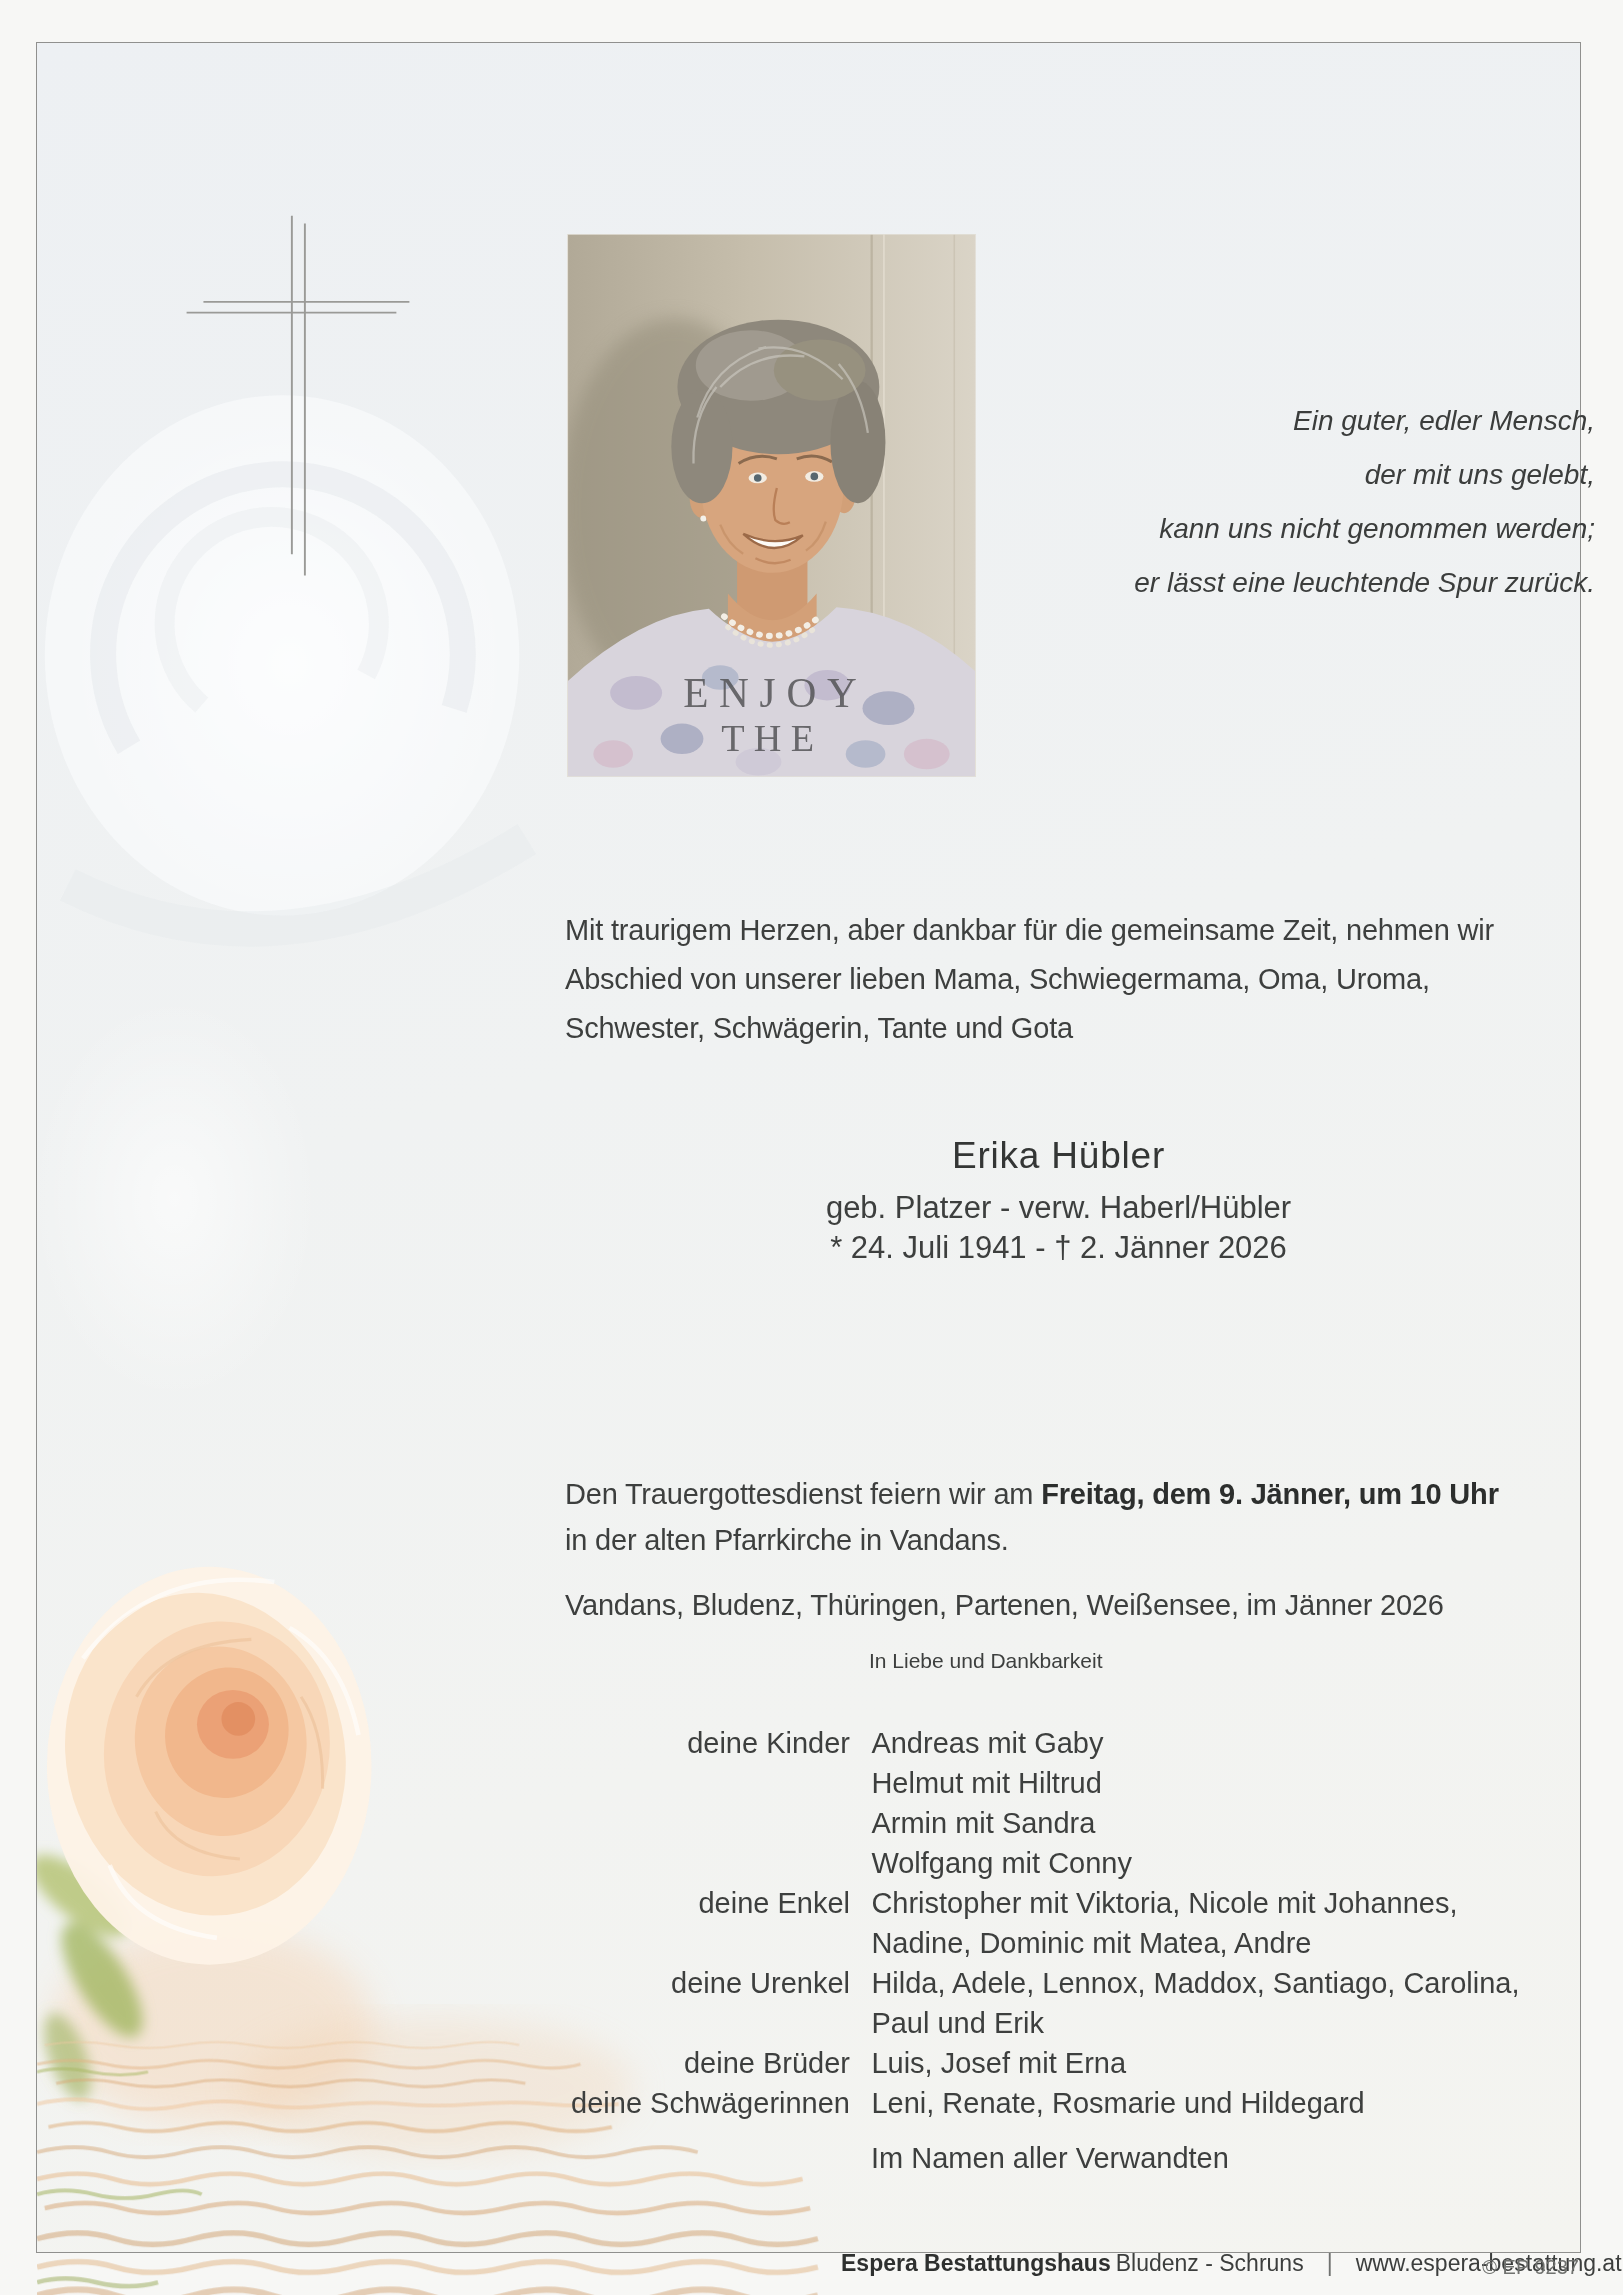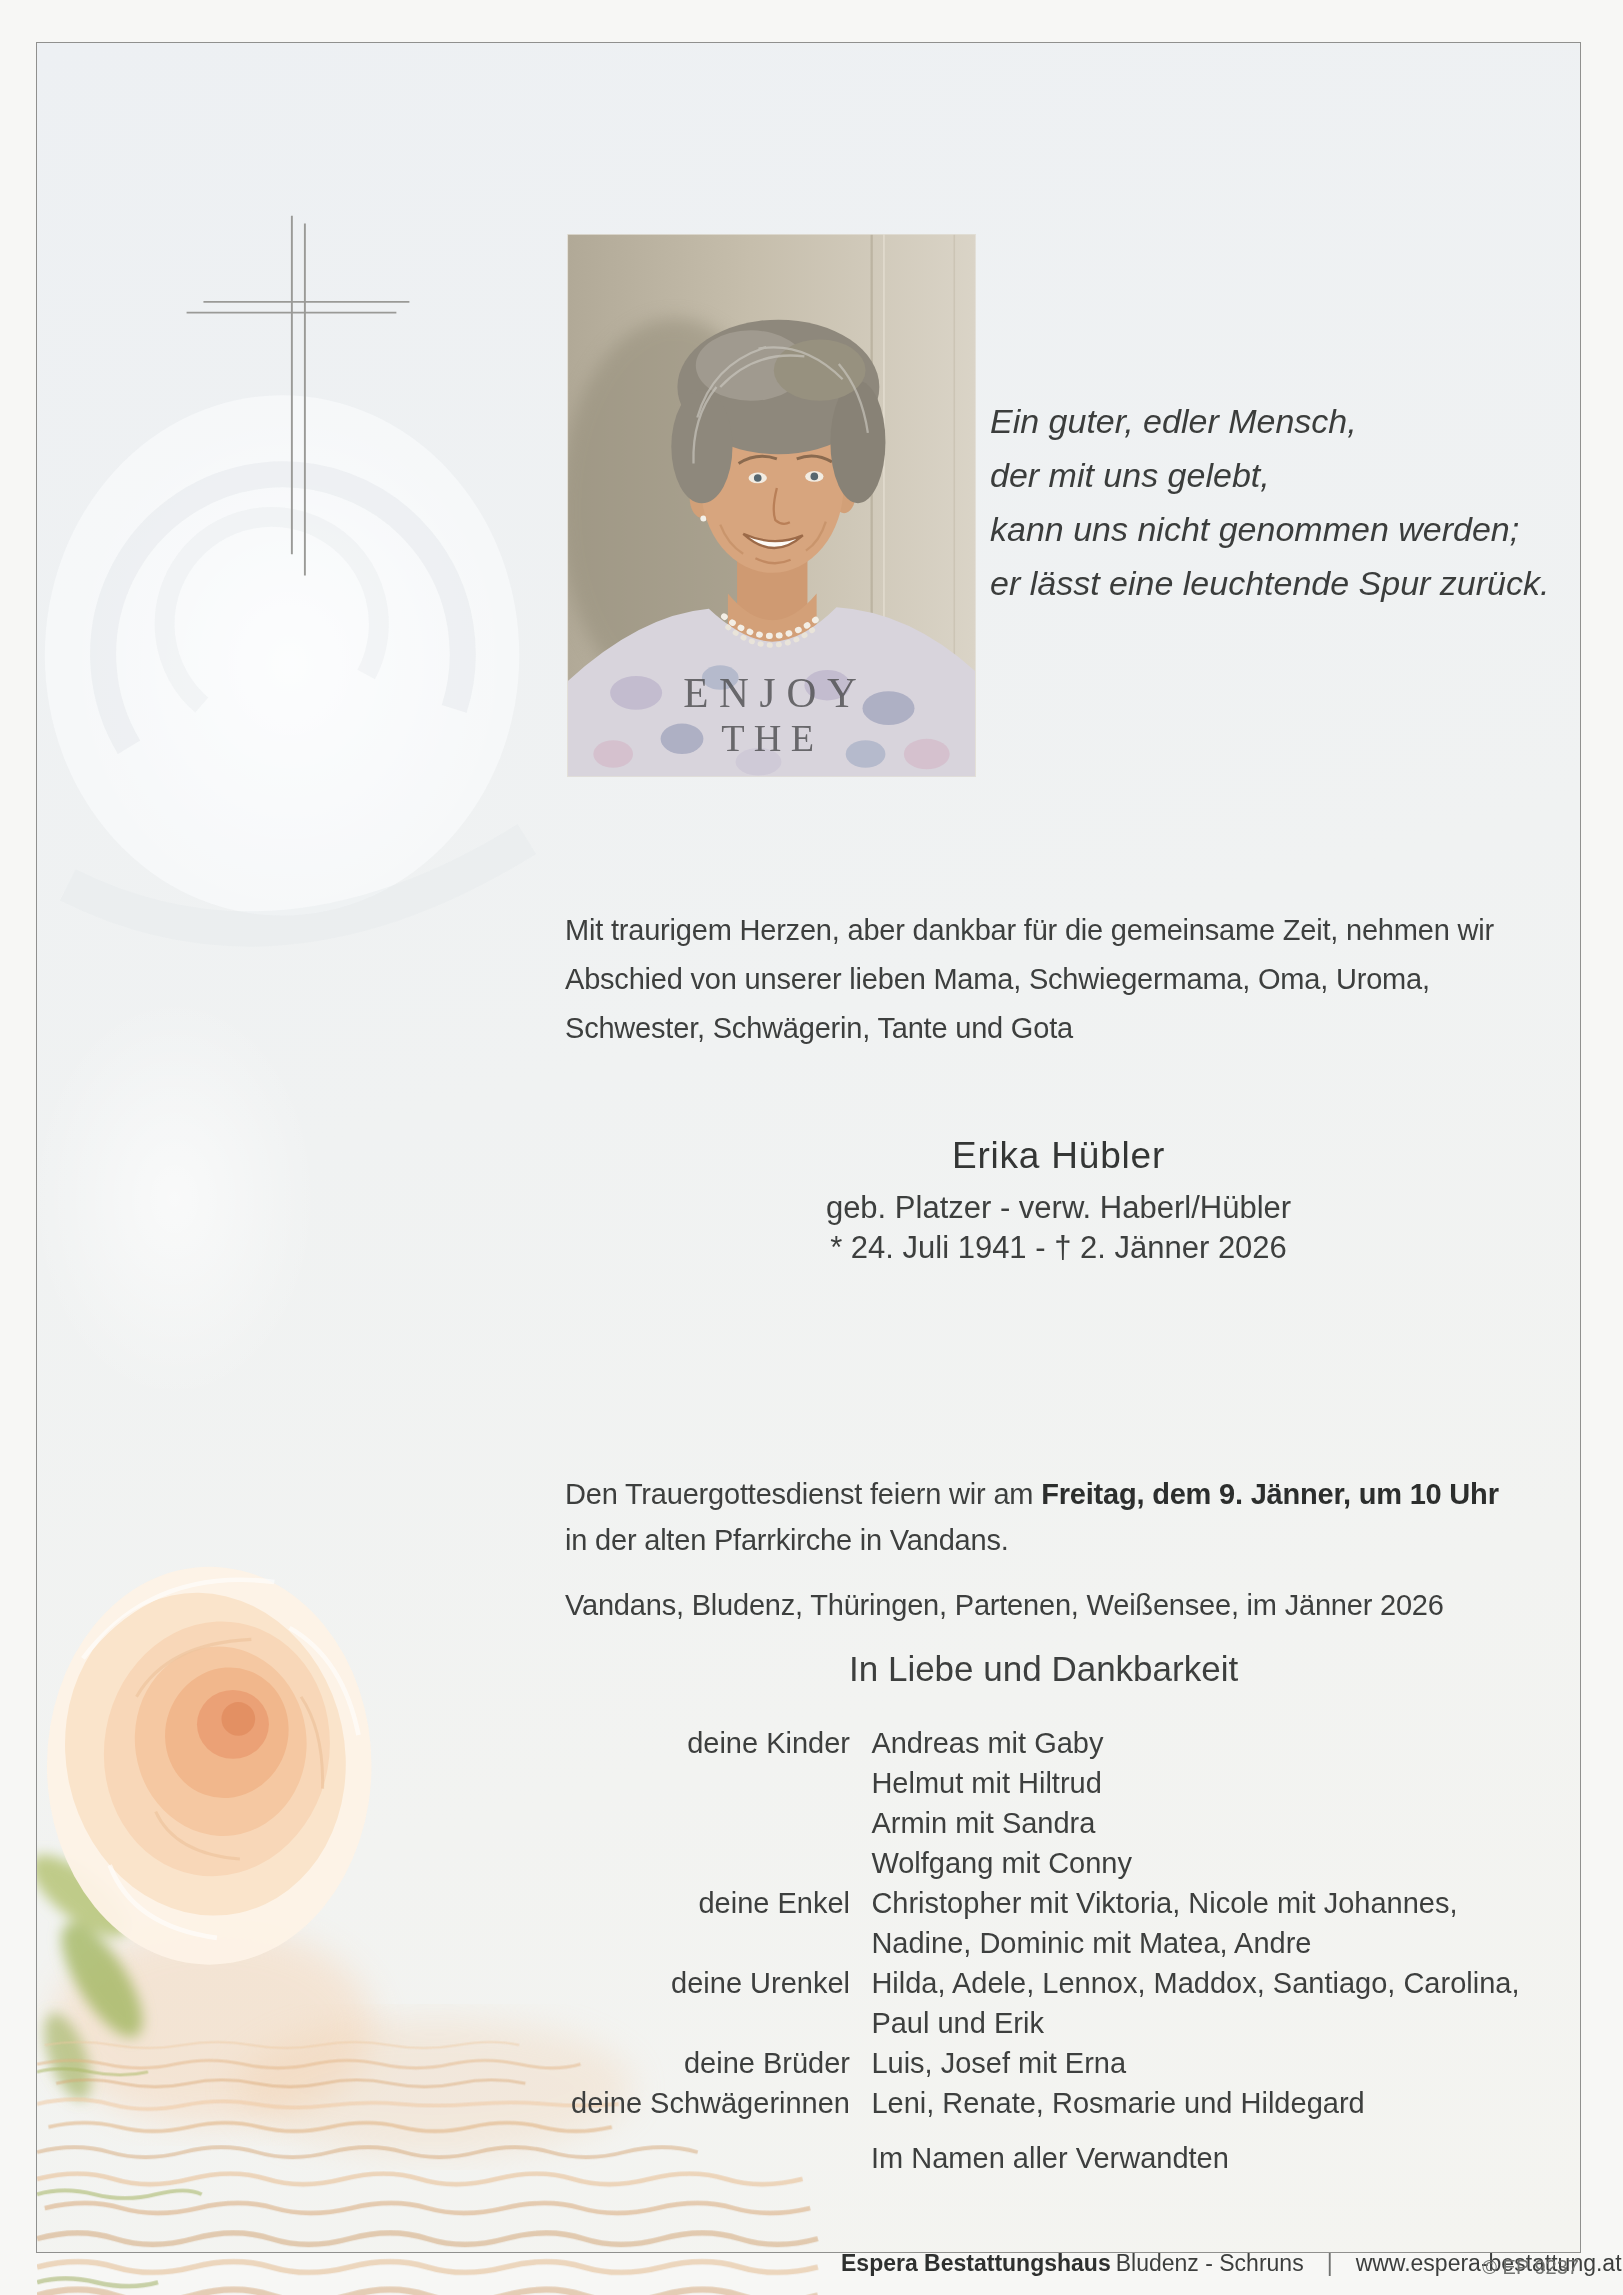--- a/index.html
+++ b/index.html
@@ -12,32 +12,32 @@
   .glow{position:absolute;pointer-events:none;}
   .glow1{left:-46px;top:276px;width:597px;height:689px;
          background:radial-gradient(closest-side,rgba(255,255,255,.92),rgba(255,255,255,0) 72%);}
   .glow2{left:-69px;top:865px;width:413px;height:582px;
          background:radial-gradient(closest-side,rgba(255,255,255,.6),rgba(255,255,255,0) 70%);}
   .bg-rose{position:absolute;left:0px;top:291px;width:536px;height:658px;opacity:.8;}
   .cross{position:absolute;left:145px;top:165px;width:245px;height:383px;}
   .photo{position:absolute;left:530px;top:191px;width:409px;height:543px;}
   .rose{position:absolute;left:0px;top:1493px;width:842px;height:803px;}
   .ml{white-space:pre-line;}
-  .quote{position:absolute;left:953px;top:351px;width:605px;text-align:left;
-         font-style:italic;font-size:34px;line-height:54px;color:#3b3d3c;}
+  .quote{position:absolute;left:953px;top:351px;width:605px;text-align:right;
+         font-style:italic;font-size:28px;line-height:54px;color:#3b3d3c;}
   .para{position:absolute;left:528px;width:1026px;font-size:29px;line-height:49px;letter-spacing:-0.2px;}
   .intro{top:863px;}
   .namewrap{position:absolute;left:528px;top:1081px;width:987px;text-align:center;}
   .name{font-size:37px;line-height:64px;font-weight:400;letter-spacing:0.8px;color:#343635;}
   .subline{font-size:31px;line-height:40px;color:#3d3f3e;}
   .farewell{top:1286px;}
   .service{top:1395px;line-height:46px;margin-top:33px;}
   .service b{font-weight:700;color:#2c2e2d;}
   .dateline{top:1538px;}
-  .gratitude{position:absolute;left:812px;top:1606px;font-size:35px;}
+  .gratitude{position:absolute;left:832px;top:1606px;font-size:21px;}
   .family{position:absolute;left:528px;top:1680px;width:1018px;font-size:29px;line-height:40px;}
   .family-row{display:flex;}
   .family-label{flex:0 0 285px;text-align:right;}
   .family-names{margin-left:21.4px;}
   .closing{position:absolute;left:834px;top:2099px;font-size:29px;}
   .footer{position:absolute;left:804px;top:2207px;display:flex;align-items:baseline;
           font-size:23px;color:#3c3e3d;white-space:nowrap;}
   .footer .brand{font-weight:700;color:#2e302f;}
   .footer .locs{margin-left:5px;}
   .footer .sep{margin:0 23px;color:#707270;}

